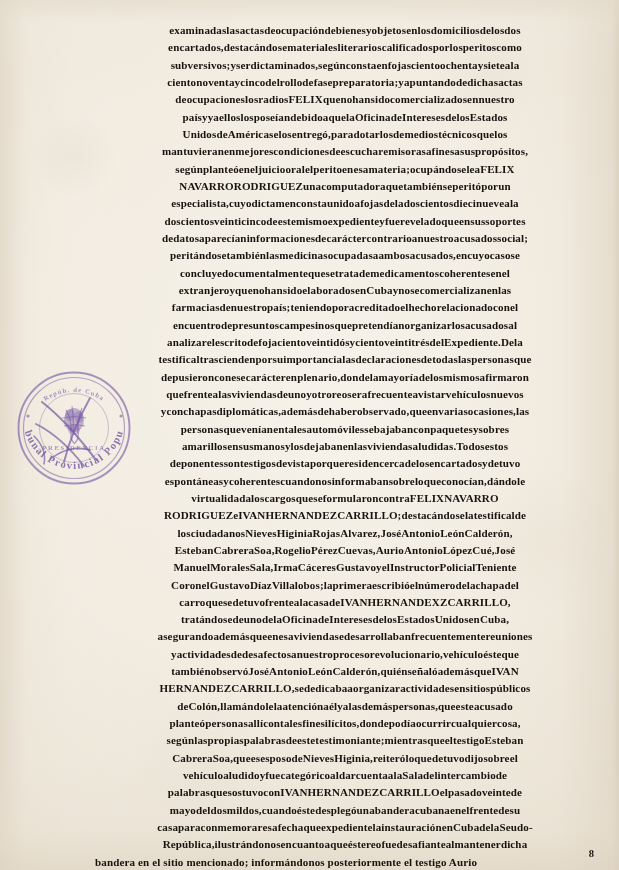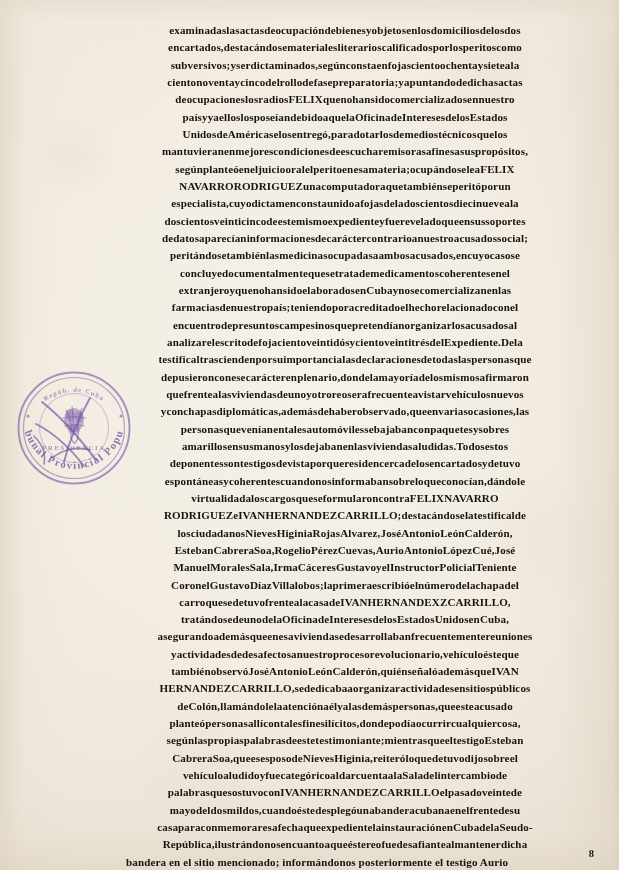--- a/index.html
+++ b/index.html
@@ -103,21 +103,20 @@
   
   #textblock .ln > span.w {
     display: inline-block;
   }
   #textblock .ln.just {
     display: flex;
     justify-content: center;
   }
   #textblock .ln.last {
     display: block;
-    margin-left: 31px;
   }
 
   
   #stamp {
     position: absolute;
     left: 12px;
     top: 358px;
     width: 124px;
     height: 132px;
     pointer-events: none;

